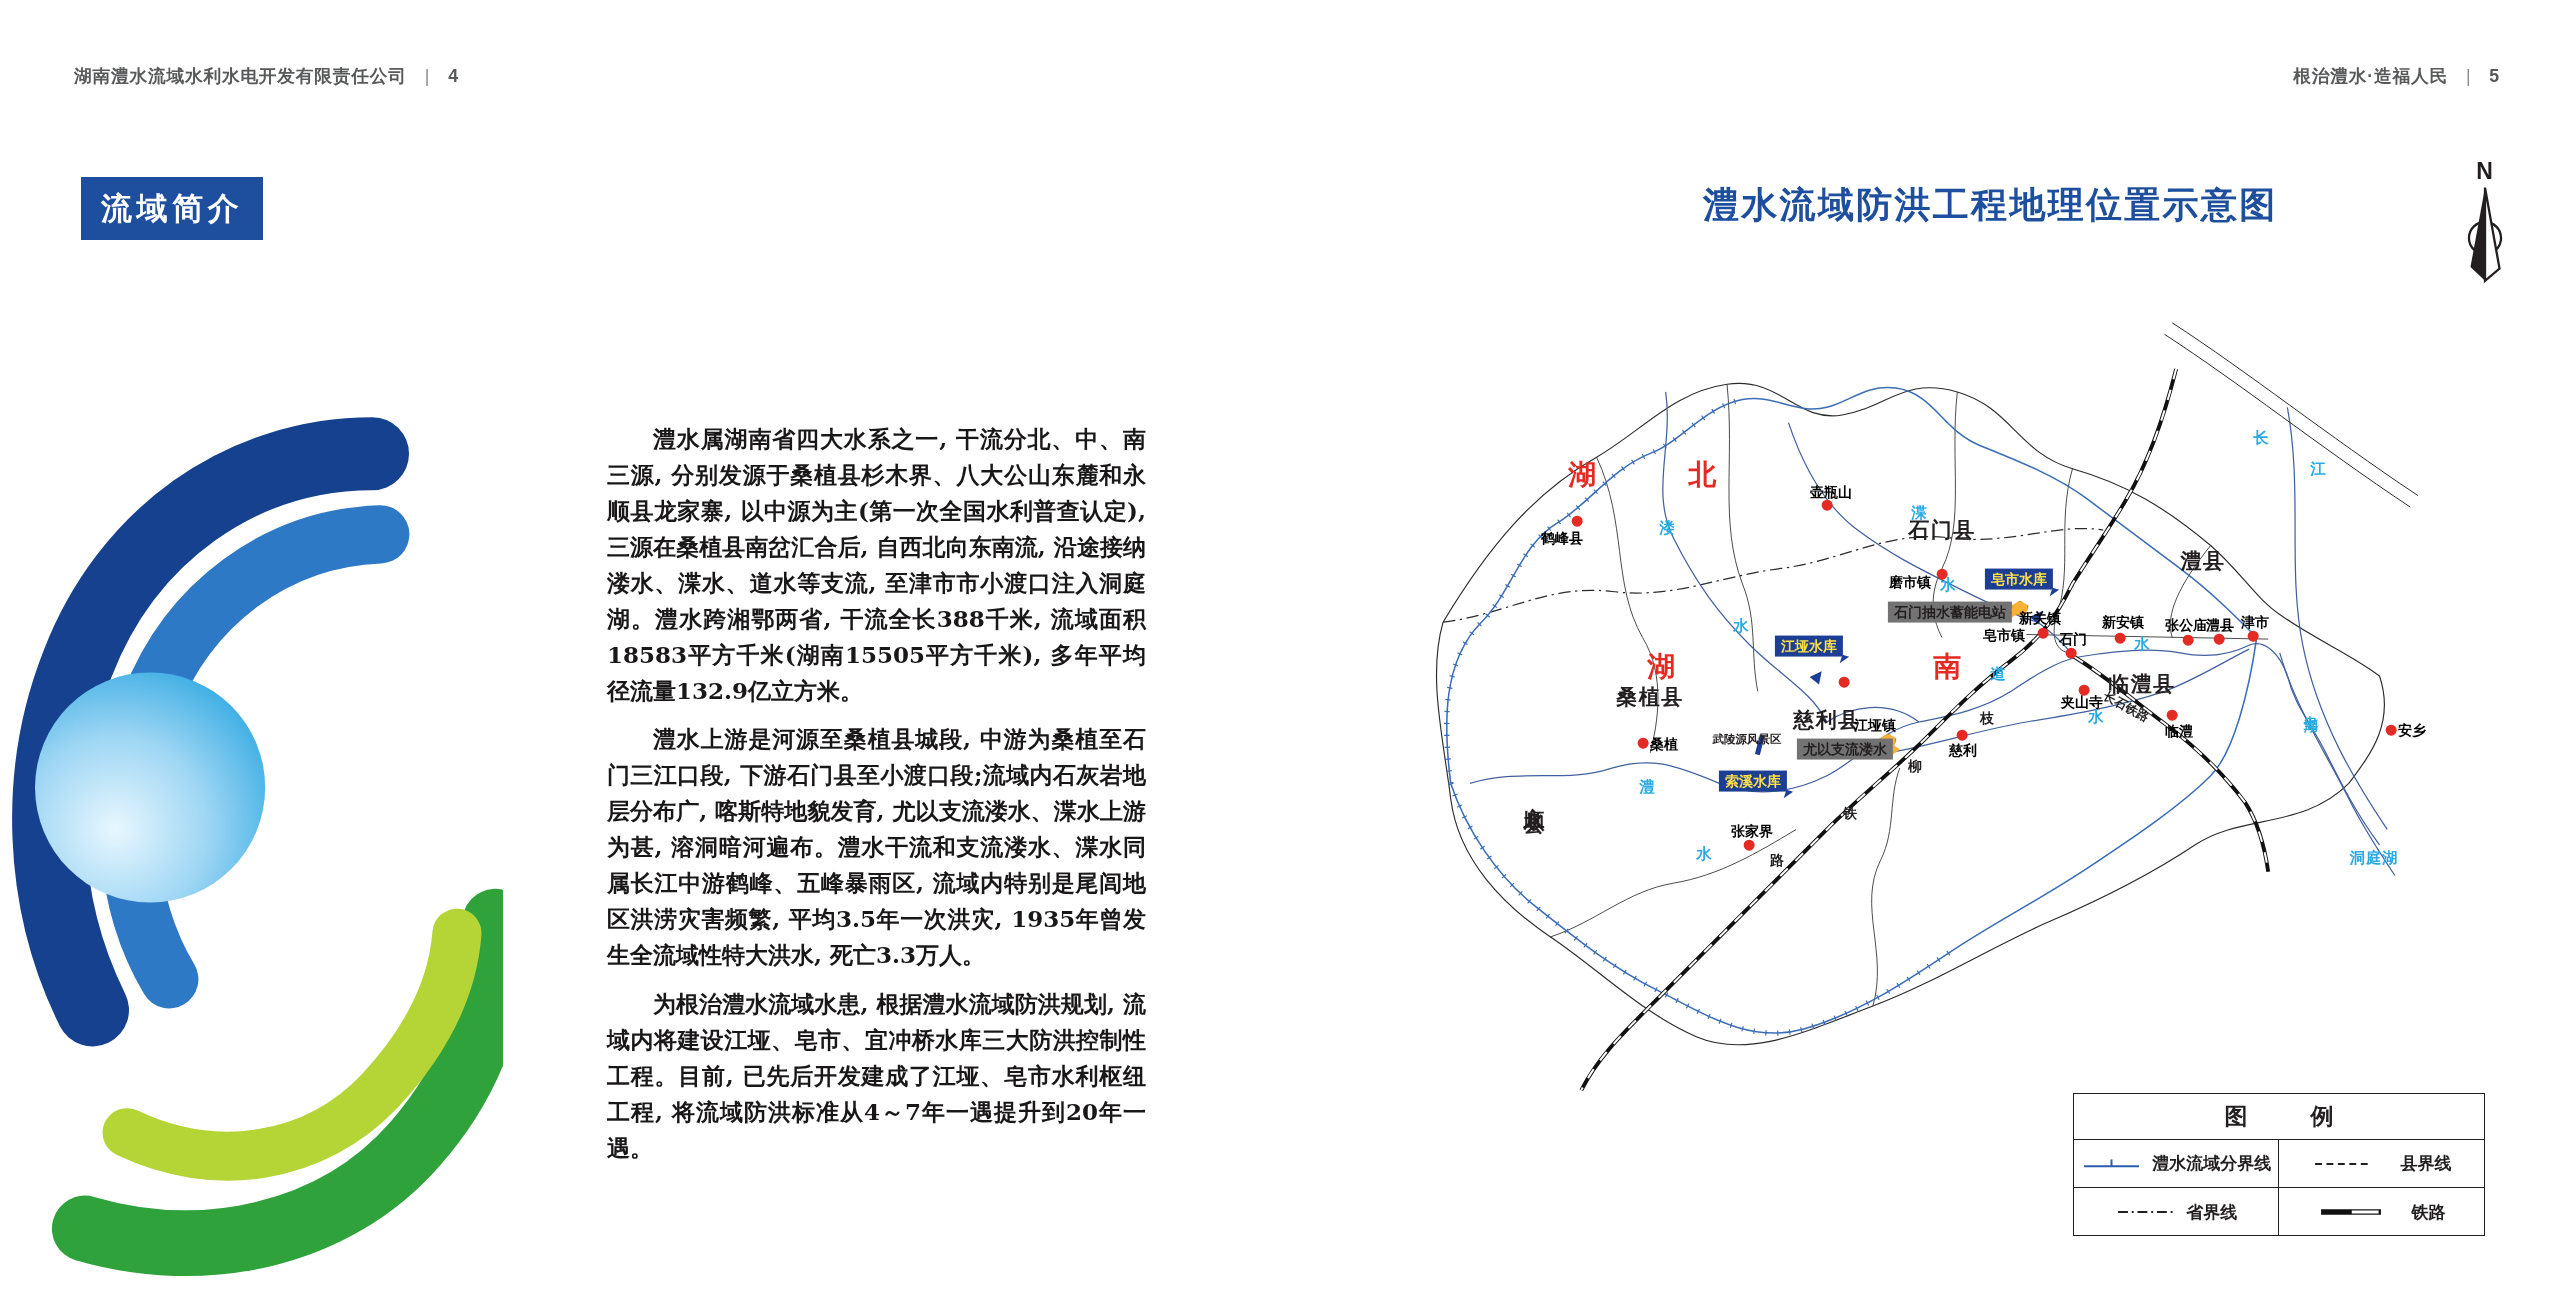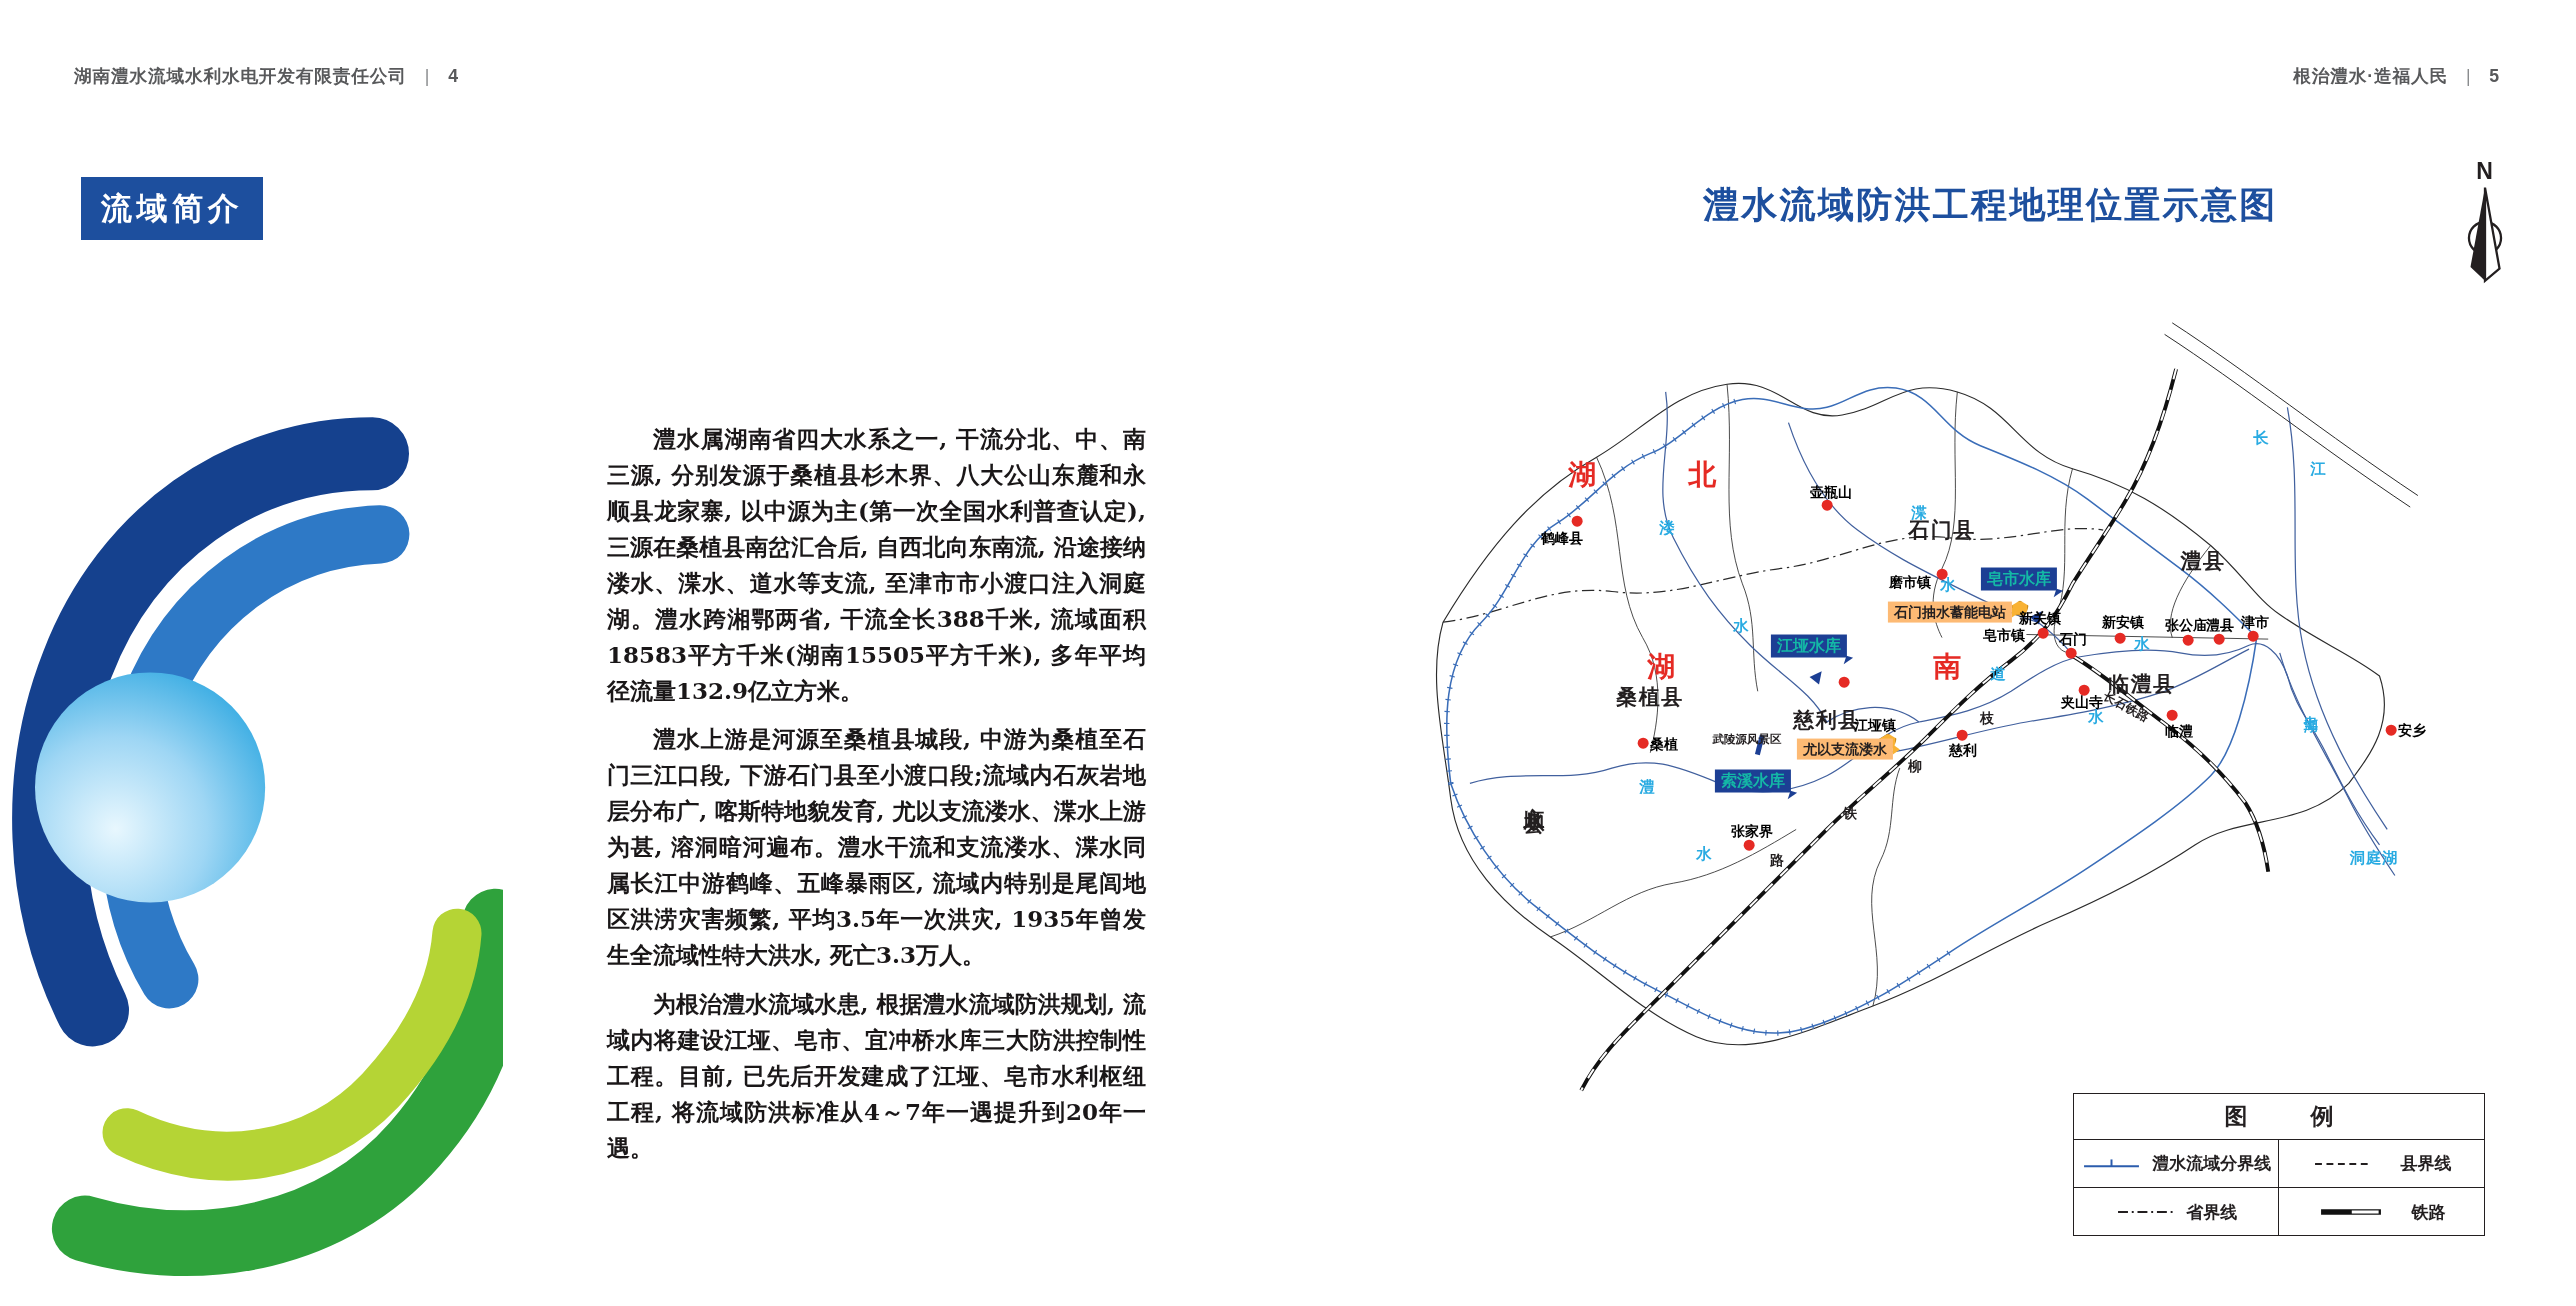--- a/index.html
+++ b/index.html
@@ -31,24 +31,24 @@
   .ml-province{font-size:28px;color:#e52a24;letter-spacing:1.5px;}
   .ml-county{font-size:21px;color:#231f20;letter-spacing:1.5px;}
   .ml-county-v{font-size:21px;color:#231f20;writing-mode:vertical-rl;letter-spacing:3.1px;}
   .ml-city{font-size:14px;color:#000000;}
   .ml-place{font-size:11.5px;color:#231f20;}
   .ml-river{font-size:15.4px;color:#29abe2;}
   .ml-river-v{font-size:14px;color:#29abe2;writing-mode:vertical-rl;letter-spacing:1.5px;}
   .ml-lake{font-size:15.4px;color:#29abe2;letter-spacing:0.8px;}
   .ml-railway{font-size:14px;color:#231f20;}
   .ml-railway-rot{font-size:12.3px;color:#231f20;}
-  .ml-res-blue{background:#1c3f94;color:#14b8a6;font-size:16px;padding:3.1px 6.1px;position:absolute;}
+  .ml-res-blue{background:#1c3f94;color:#fde047;font-size:14px;padding:3.1px 6.1px;position:absolute;}
   .ml-res-blue:after{content:"";position:absolute;right:-4.6px;bottom:-7.7px;width:0;height:0;
       border-left:7.7px solid #1c3f94;border-bottom:9.2px solid transparent;transform:rotate(18deg);}
-  .ml-res-orange{background:#fdba74;color:#231f20;font-size:14px;padding:3.1px 6.1px;position:absolute;}
+  .ml-res-orange{background:#737373;color:#231f20;font-size:14px;padding:3.1px 6.1px;position:absolute;}
   .ml-res-orange:after{content:"";position:absolute;right:-7px;top:6.1px;width:0;height:0;
       border-top:5.4px solid transparent;border-bottom:5.4px solid transparent;border-left:7.7px solid #f9b234;}
   .dot{position:absolute;width:10.7px;height:10.7px;border-radius:50%;background:#e52a24;transform:translate(-50%,-50%);}
   .mk{position:absolute;transform:translate(-50%,-50%);}
   .mk-dam-blue{width:0;height:0;border-left:6.1px solid transparent;border-right:6.1px solid transparent;
       border-bottom:12.3px solid #1c3f94;transform:translate(-50%,-50%) rotate(38deg);}
   .mk-dam-bar{width:5.4px;height:20px;background:#1c3f94;transform:translate(-50%,-50%) rotate(14deg);}
   .mk-dam-orange,.mk-plant-orange{width:15.4px;height:13px;background:#f9b234;border:0.8px solid #b97d14;
       clip-path:polygon(50% 0,100% 35%,82% 100%,18% 100%,0 35%);}
   

